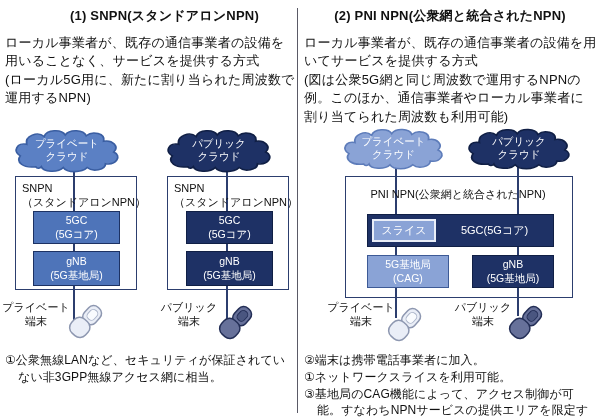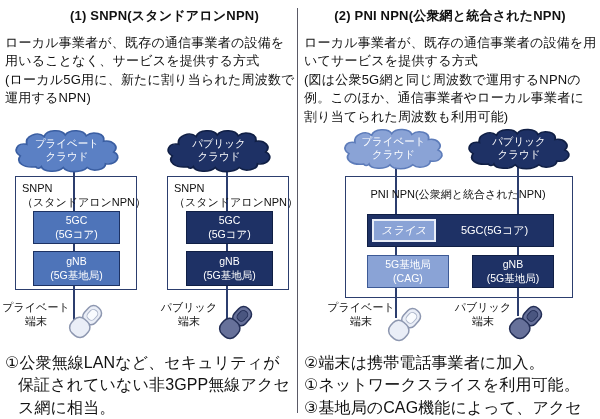--- a/index.html
+++ b/index.html
@@ -5,33 +5,33 @@
   html,body{margin:0;padding:0;}
   body{
     width:600px;height:419px;position:relative;background:#ffffff;
     font-family:"Liberation Sans","DejaVu Sans",sans-serif;
     color:#111;overflow:hidden;
   }
   .abs{position:absolute;}
   .pre{white-space:pre-line;}
   .panel-title{font-size:13px;font-weight:bold;text-align:center;letter-spacing:0.2px;}
   .panel-desc{font-size:13px;line-height:1.42;letter-spacing:0.2px;}
-  .notes{font-size:16px;line-height:1.4;letter-spacing:0.1px;}
+  .notes{font-size:12px;line-height:1.4;letter-spacing:0.1px;}
   .note-line{padding-left:13px;text-indent:-13px;}
   .divider{width:1px;background:#5a5a66;}
   
   .outer-box{background:#ffffff;border:1.6px solid #2c3e6e;z-index:1;}
   .vline{width:2px;background:#2c3e6e;z-index:2;}
   .node{z-index:3;display:flex;align-items:center;justify-content:center;
         text-align:center;color:#fff;font-size:10.5px;line-height:1.25;}
   .box-blue{background:#4e74b9;border:1px solid #1d3263;}
   .box-navy{background:#1e3165;border:1px solid #101f45;}
   .box-light{background:#8aa3d6;border:1px solid #3d5globals;}
   .box-light{background:#8aa3d6;border:1px solid #3d5a96;}
-  .slice-box{background:#8aa3d6;border:2px solid #e9eef8;font-style:italic;}
+  .slice-box{background:#8aa3d6;border:2px solid #e9eef8;}
   .net-label{font-size:11px;line-height:1.3;color:#111;z-index:4;}
   .cloud{z-index:3;}
   .cloud svg{position:absolute;left:0;top:0;width:100%;height:100%;}
   .cloud .cloud-text{position:absolute;left:0;right:0;top:50%;transform:translateY(-52%);
         text-align:center;color:#fff;font-size:10.5px;line-height:1.25;z-index:4;}
   .terminal-label{font-size:11px;line-height:1.25;text-align:center;z-index:3;}
   .phone{z-index:3;}
   .ph-light .ph-body{fill:#eaeef7;stroke:#8d97b0;stroke-width:1.6;}
   .ph-light .ph-screen{fill:#f9fbfe;stroke:#aab3c8;stroke-width:1;}
   .ph-dark .ph-body{fill:#67719a;stroke:#232e56;stroke-width:1.6;}

